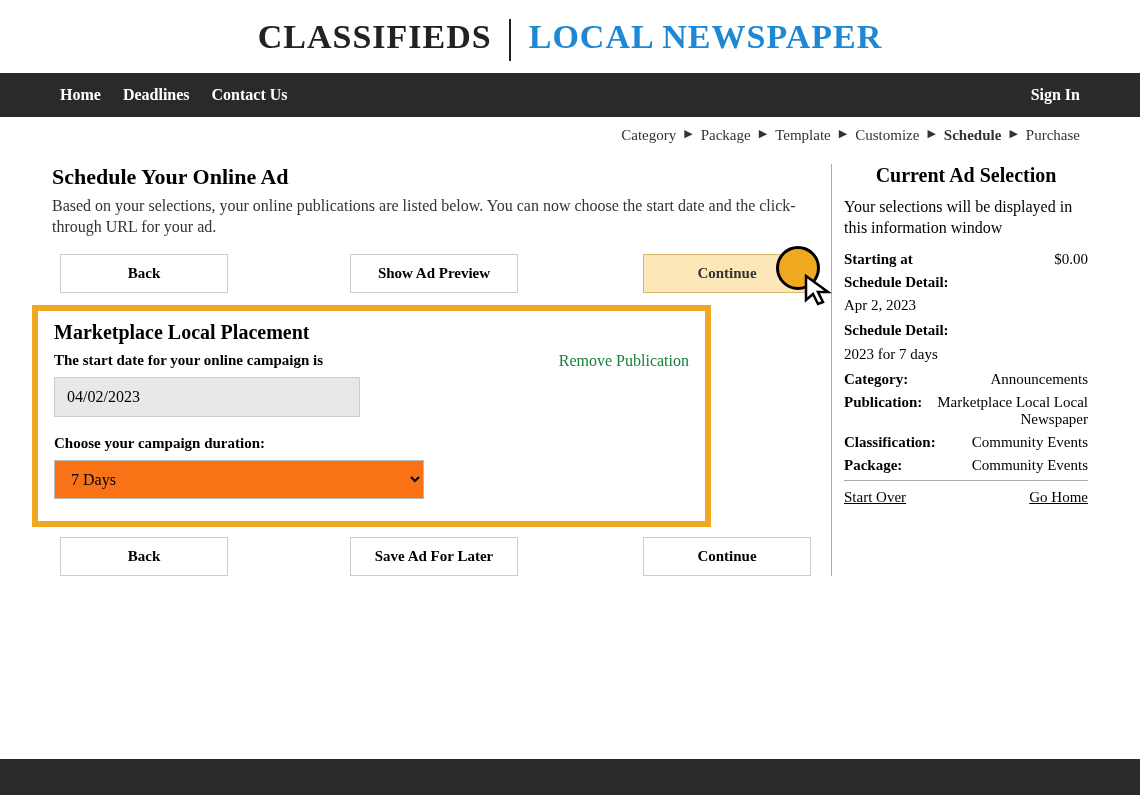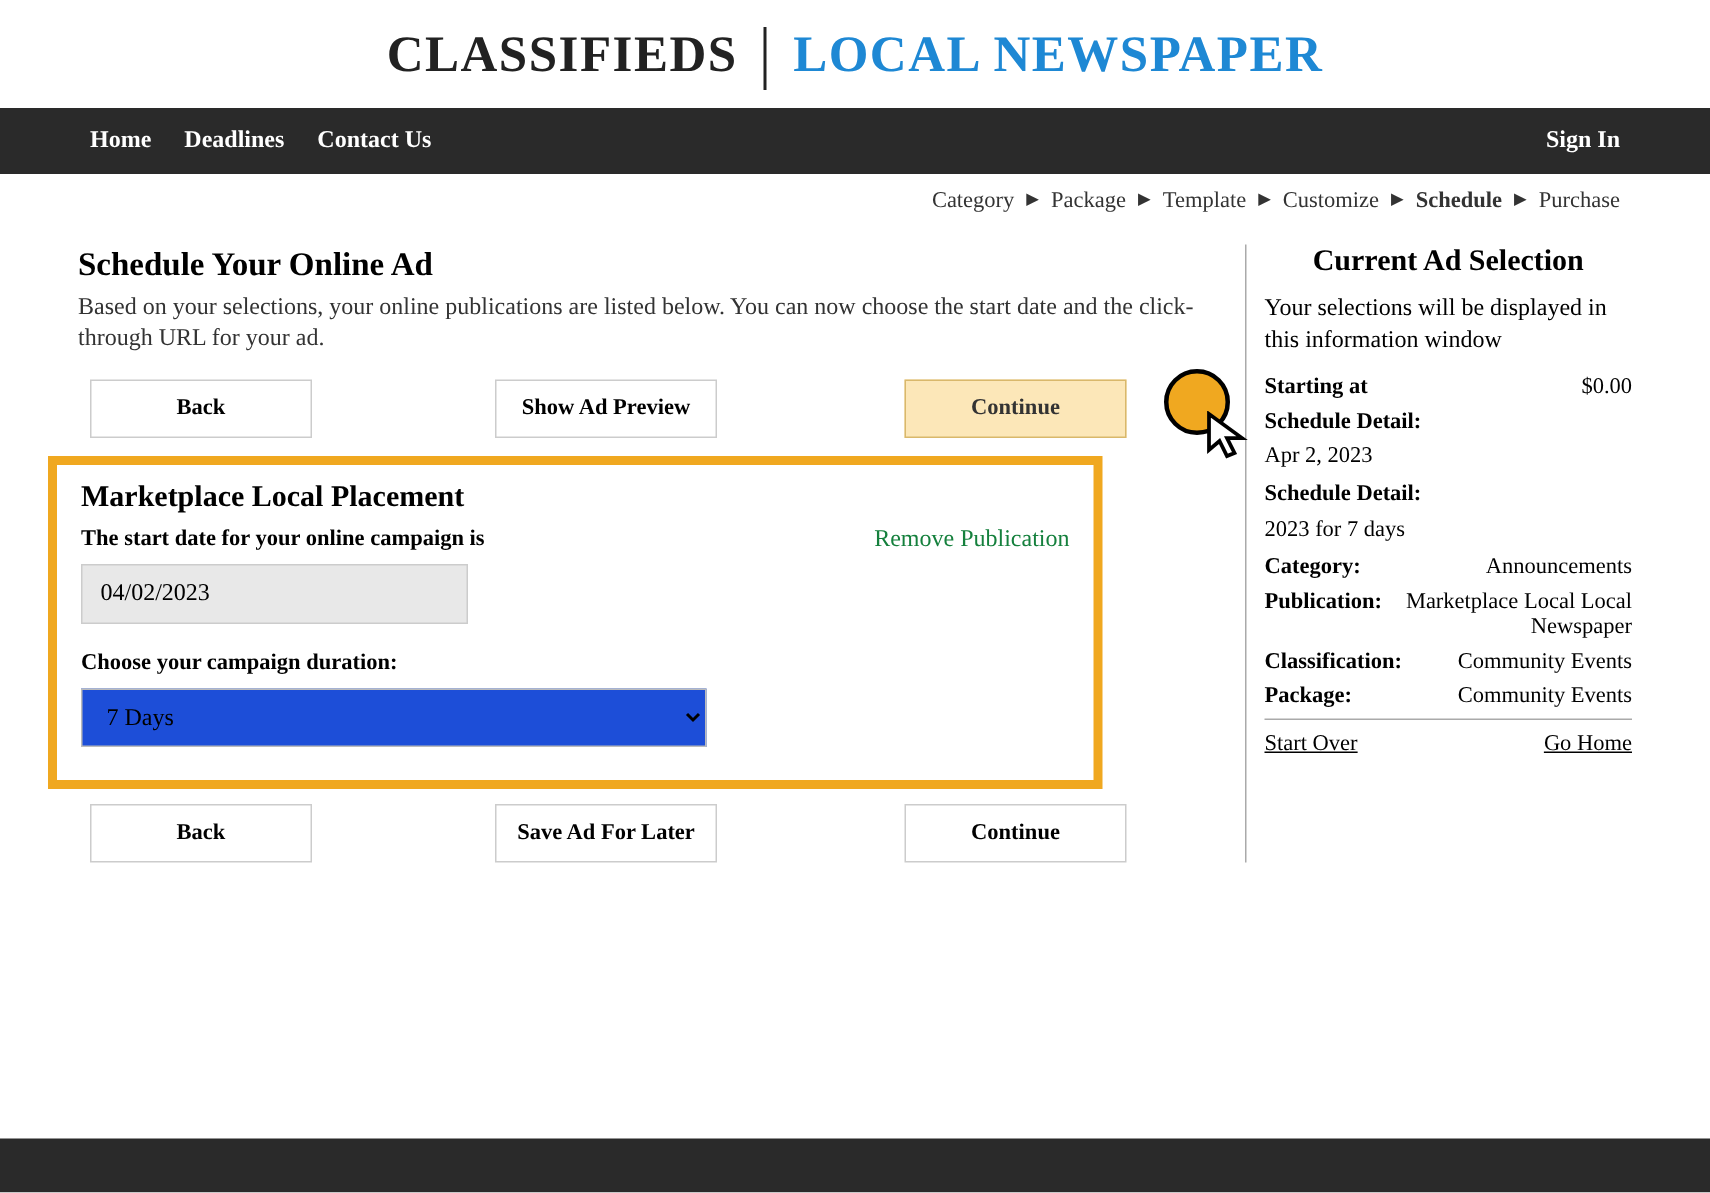--- a/index.html
+++ b/index.html
@@ -100,35 +100,35 @@
 }
 .btn {
   padding: 10px 0;
   border: 1px solid #ccc;
   background: #fff;
   font-family: Georgia, serif;
   font-size: 15px;
   font-weight: bold;
   cursor: pointer;
   text-align: center;
-  width: 148px;
+  width: 168px;
 }
 .btn-back1 { margin-left: 8px; }
 .btn-preview { margin-left: 122px; }
 .btn-continue1 {
   margin-left: 125px;
   background: #fce7b8;
   border: 1px solid #d9b86b;
   color: #333;
 }
 .highlighted-box {
   border: 6px solid #f0a820;
   padding: 10px 16px 22px;
   margin-left: -20px;
-  margin-right: 75px;
+  margin-right: 100px;
   margin-bottom: 10px;
 }
 .placement-title {
   font-size: 20px;
   font-weight: bold;
   margin-bottom: 8px;
 }
 .placement-row {
   display: flex;
   justify-content: space-between;
@@ -138,40 +138,40 @@
   font-size: 15px;
   font-weight: bold;
   margin-bottom: 8px;
 }
 .remove-pub {
   font-size: 16px;
   color: #15803d;
   cursor: pointer;
 }
 .date-input {
-  width: 258px;
+  width: 306px;
   padding: 10px 12px;
   border: 1px solid #ccc;
   background: #e8e8e8;
   font-family: Georgia, serif;
   font-size: 16px;
   margin-bottom: 18px;
 }
 .duration-label {
   font-size: 15px;
   font-weight: bold;
   margin-bottom: 8px;
 }
 .duration-select {
-  width: 417px;
+  width: 370px;
   padding: 9px 12px;
   border: 1px solid #bbb;
   font-family: Georgia, serif;
   font-size: 16px;
-  background: #1d4ed8;
+  background: #f97316;
 }
 .button-row2 {
   display: flex;
   margin-top: 10px;
 }
 .btn-back2 { margin-left: 8px; }
 .btn-save { margin-left: 122px; }
 .btn-continue2 { margin-left: 125px; }
 .sidebar {
   width: 258px;

